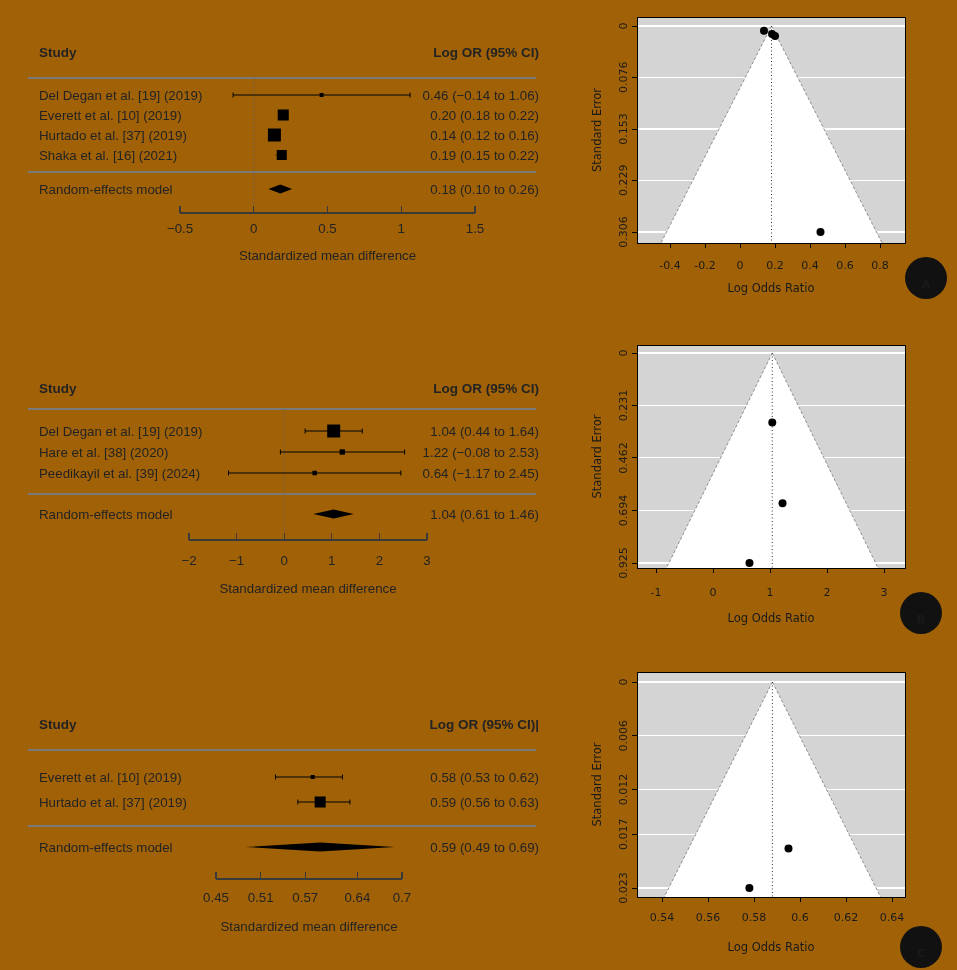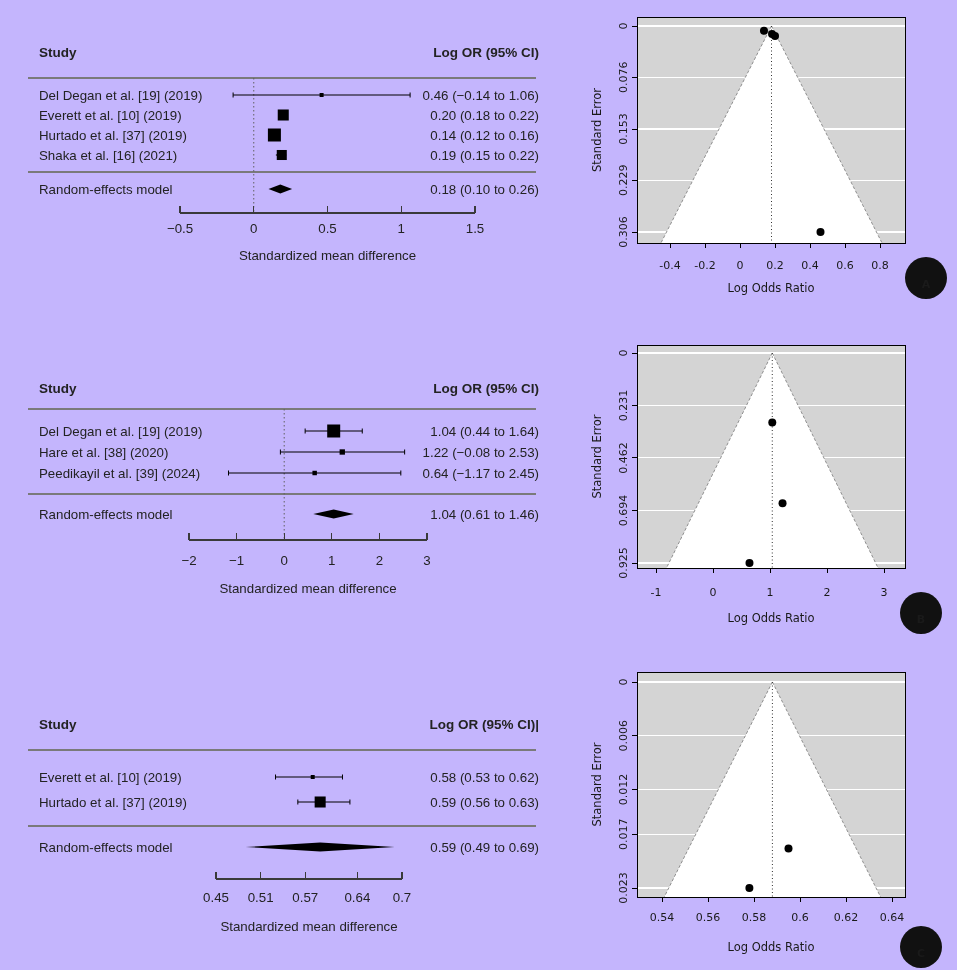--- a/index.html
+++ b/index.html
@@ -1,16 +1,16 @@
 <!DOCTYPE html>
 <html><head>
 <meta charset="utf-8">
 <style>
   html,body{margin:0;padding:0;background:#fff;}
-  #canvas{position:relative;width:957px;height:970px;background:#c4b5fd;overflow:hidden;
+  #canvas{position:relative;width:957px;height:970px;background:#a16207;overflow:hidden;
           font-family:"Liberation Sans",sans-serif;}
   svg{position:absolute;overflow:visible;}
   .forest-svg text{font-family:"Liberation Sans",sans-serif;font-size:13.3px;fill:#232323;}
   .forest-svg text.hdr{font-weight:bold;font-size:13.5px;}
   .funnel-svg text{font-family:"DejaVu Sans","Liberation Sans",sans-serif;font-size:11px;fill:#1a1a1a;}
   .funnel-svg text.axt{font-size:11.5px;}
   .badge-letter{font-weight:bold;font-size:27px;fill:#ffffff;}
 </style>
 </head>
 <body>

